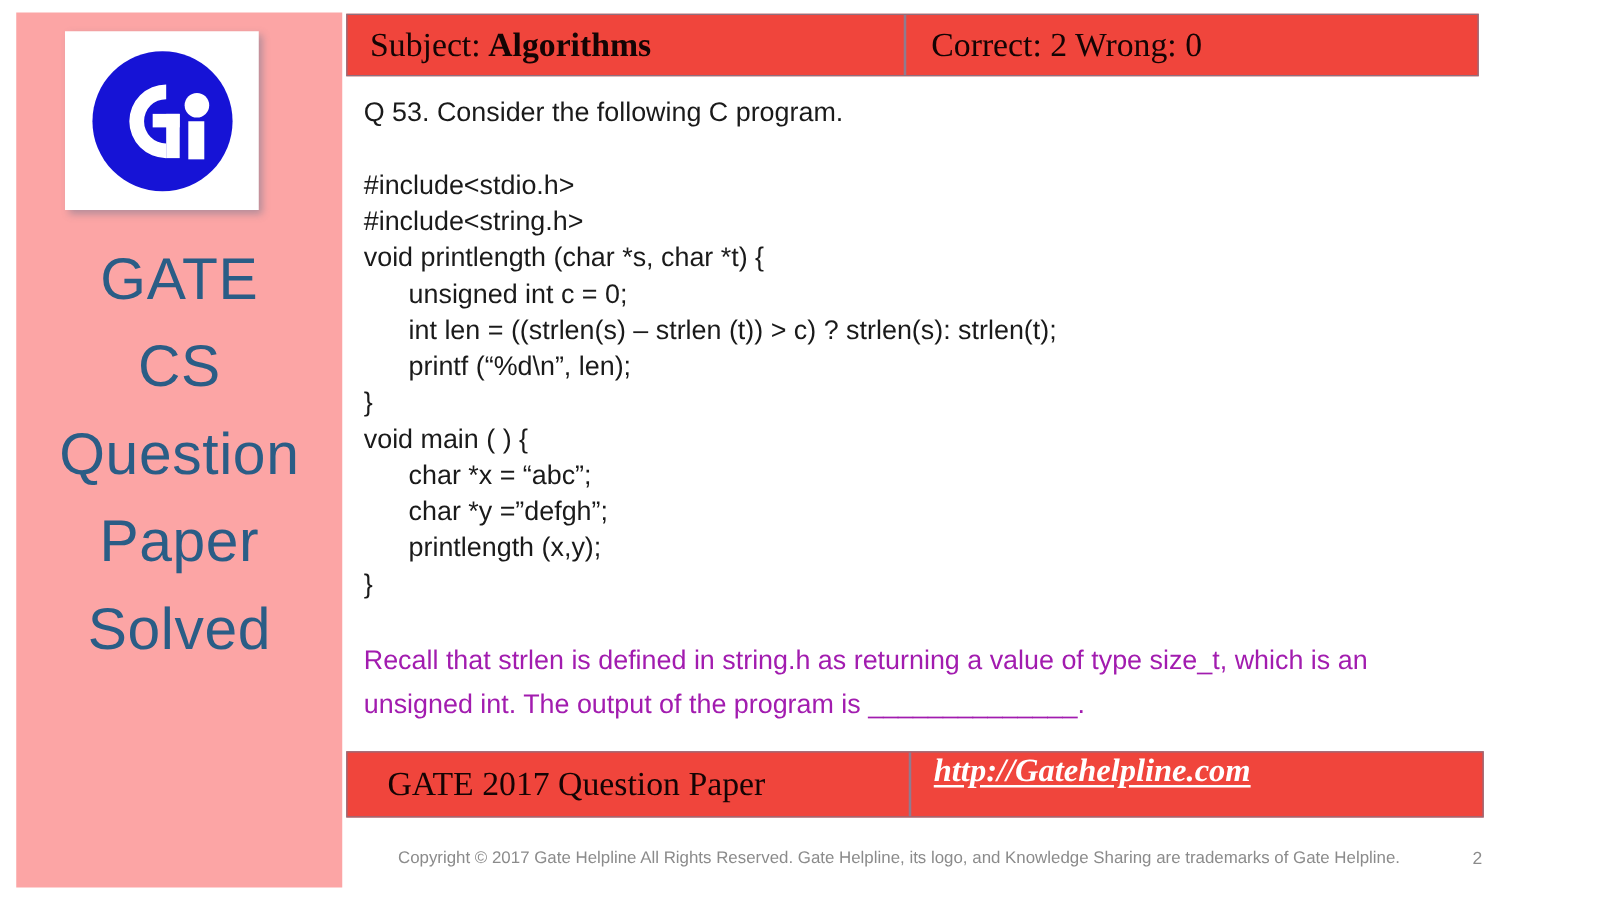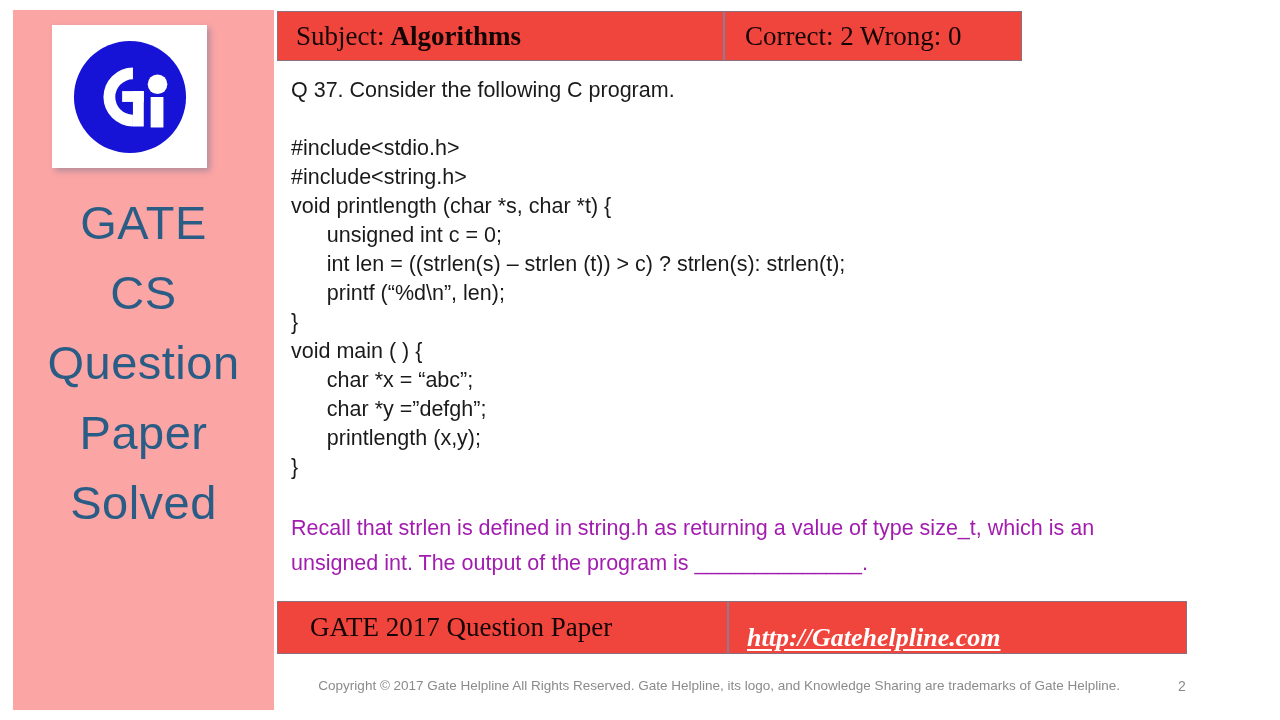--- a/index.html
+++ b/index.html
@@ -68,21 +68,21 @@
     width: 1006px;
     height: 720px;
     background: #ffffff;
   }
 
   
   #header-bar {
     position: absolute;
     left: 3px;
     top: 11px;
-    width: 745px;
+    width: 906px;
     height: 50px;
     background: #f0453c;
     border: 1px solid #8f6f7e;
     box-sizing: border-box;
     display: flex;
     align-items: stretch;
   }
   #header-left {
     width: 447px;
     display: flex;
@@ -150,21 +150,21 @@
     width: 451px;
     display: flex;
     align-items: center;
     padding-left: 32px;
     box-sizing: border-box;
     border-right: 2px solid #8f7b8f;
   }
   #footer-right {
     flex: 1;
     display: flex;
-    align-items: flex-end;
+    align-items: flex-start;
     padding-left: 18px;
     box-sizing: border-box;
     border-radius: 24px;
   }
   #footer-title {
     font-family: "Liberation Serif", serif;
     font-size: 27px;
     color: #140404;
     white-space: nowrap;
   }
@@ -240,21 +240,21 @@
       <span id="subject-label" class="hdr-text">Subject:</span>
       <span class="hdr-text bold">Algorithms</span>
     </div>
     <div id="header-right">
       <span class="hdr-text">Correct: 2  Wrong: 0</span>
     </div>
   </div>
 
   <div id="question-body">
 
-    <div class="q-line" id="q-intro">Q 37. Consider the following C program.</div>
+    <div class="q-line" id="q-intro">Q 53. Consider the following C program.</div>
 
     <div class="q-gap"></div>
 
     <div class="q-line">#include&lt;stdio.h&gt;</div>
     <div class="q-line">#include&lt;string.h&gt;</div>
     <div class="q-line">void printlength (char *s, char *t) {</div>
     <div class="q-line">      unsigned int c = 0;</div>
     <div class="q-line">      int len = ((strlen(s) – strlen (t)) &gt; c) ? strlen(s): strlen(t);</div>
     <div class="q-line">      printf (“%d\n”, len);</div>
     <div class="q-line">}</div>

